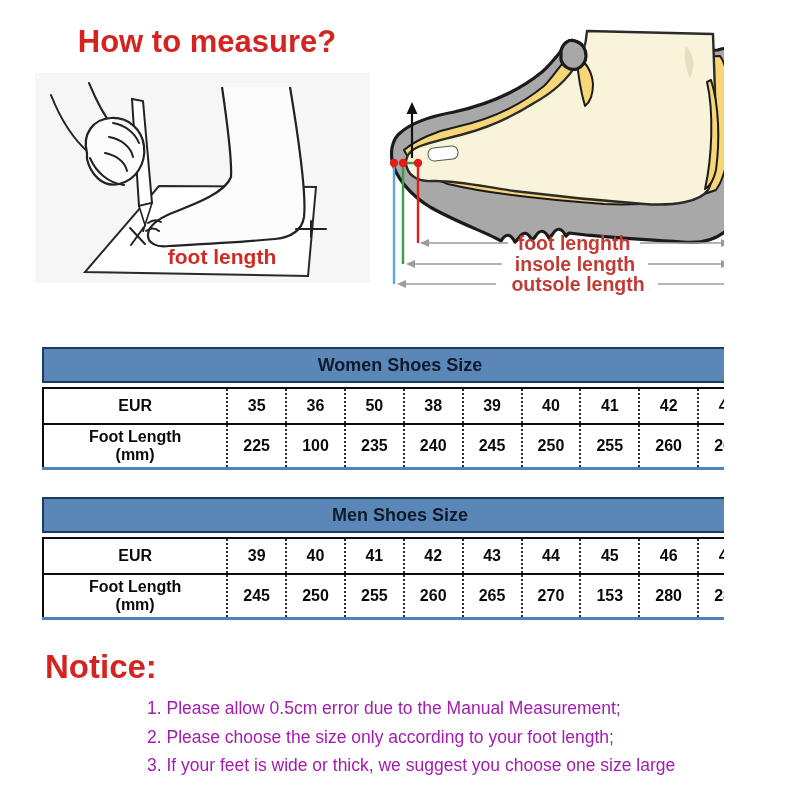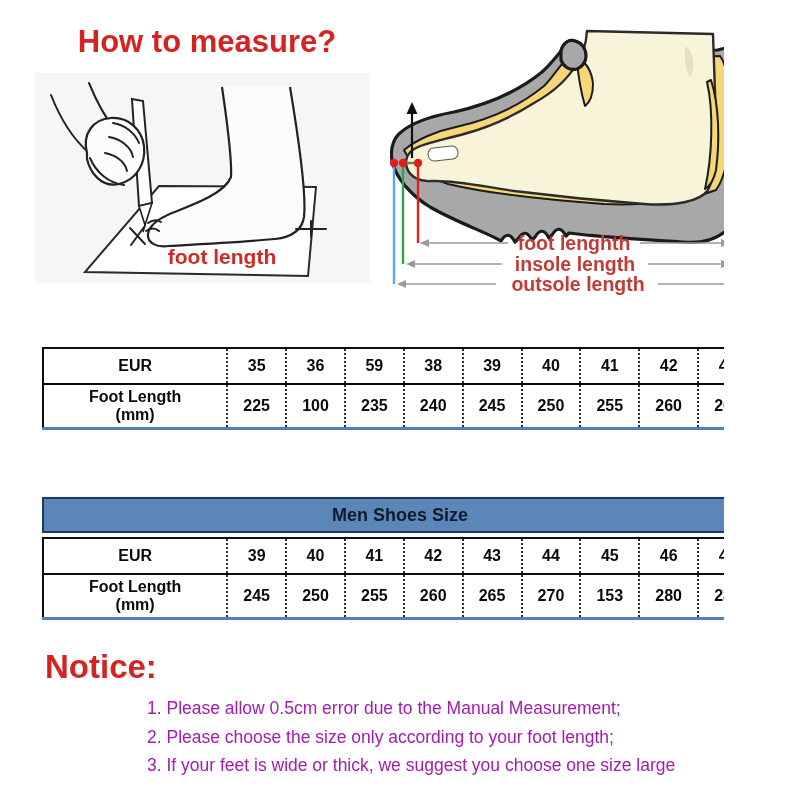--- a/index.html
+++ b/index.html
@@ -132,39 +132,40 @@
       <path class="m-gray" d="M 11,284 L 106,284 M 268,284 L 355,284"></path>
       <polygon class="m-head" points="7,284 16,280 16,288"></polygon>
       <polygon class="m-head" points="358,284 349,280 349,288"></polygon>
       <text class="shoe-label" x="184" y="250">foot lenghth</text>
       <text class="shoe-label" x="185" y="271">insole length</text>
       <text class="shoe-label" x="188" y="291">outsole length</text>
     </svg>
   </div>
 
   <div class="size-table" style="top:347px">
+    <div class="tbl-title">Women Shoes Size</div>
     <table class="tbl-body">
       <colgroup>
           <col class="c0">
           <col>
           <col>
           <col>
           <col>
           <col>
           <col>
           <col>
           <col>
           <col>
         </colgroup>
       <tbody>
           <tr class="r-eur">
         <td class="rowhead">EUR</td>
         <td>35</td>
         <td>36</td>
-        <td>59</td>
+        <td>50</td>
         <td>38</td>
         <td>39</td>
         <td>40</td>
         <td>41</td>
         <td>42</td>
         <td>43</td>
       </tr>
       <tr class="r-len">
         <td class="rowhead">
           <div>Foot Length</div>

